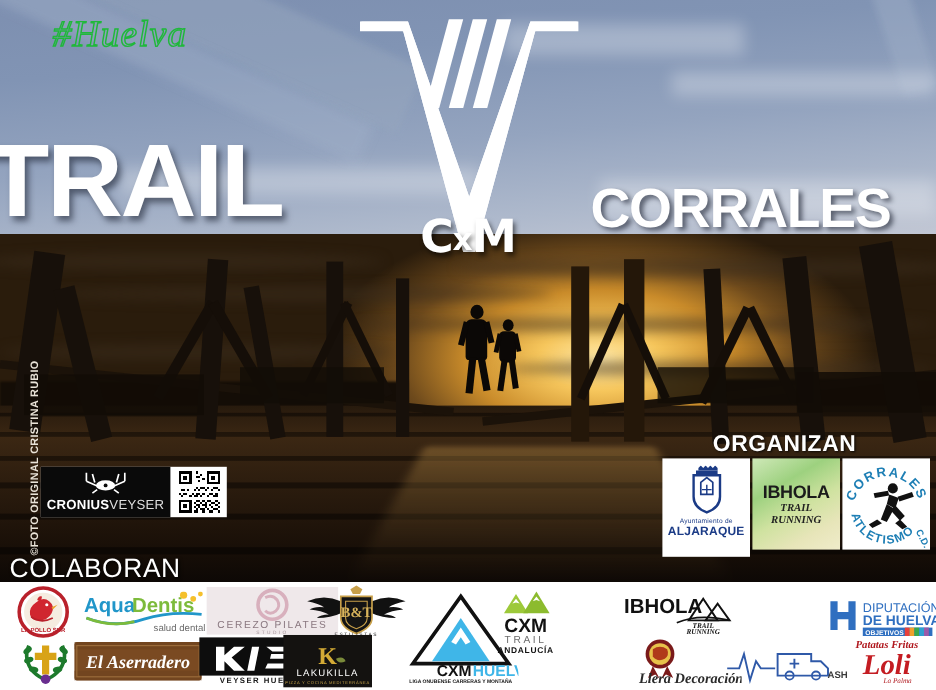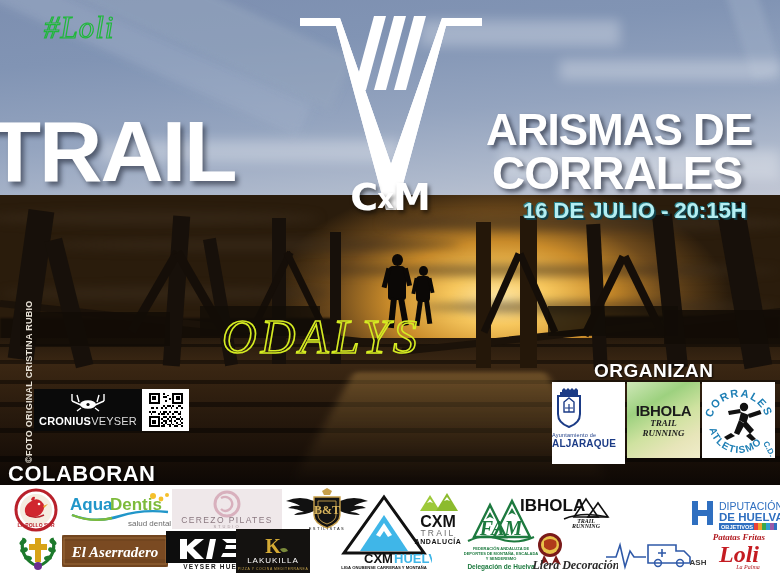--- a/index.html
+++ b/index.html
@@ -145,51 +145,51 @@
   .qr{width:40px;height:38px;margin-left:4px;background:#fff;}
 
   
   .organizan-label{
     position:absolute;left:594px;top:360px;
     font-family:"Liberation Sans",sans-serif;font-weight:700;font-size:19px;
     color:#fff;letter-spacing:.5px;text-shadow:1px 1px 2px rgba(0,0,0,.8);
   }
   .org-row{position:absolute;left:552px;top:382px;display:flex;gap:2px;}
   .org-card{width:73px;height:76px;position:relative;overflow:hidden;}
-  .org-aljaraque{background:#fff;display:flex;flex-direction:column;justify-content:flex-start;padding-top:6px;}
+  .org-aljaraque{background:#fff;display:flex;flex-direction:column;align-items:center;justify-content:flex-start;padding-top:6px;}
   .shield-svg{display:block;}
   .aljq-t1{font-family:"Liberation Sans",sans-serif;font-size:5.5px;color:#1b3b86;margin-top:2px;letter-spacing:.2px;}
   .aljq-t2{font-family:"Liberation Sans",sans-serif;font-size:10px;font-weight:700;color:#1b3b86;letter-spacing:.2px;}
   .org-ibhola{
     background:linear-gradient(150deg,#cfe8b8 0%,#9dd17f 30%,#cfe2a0 55%,#e7e5b9 78%,#f0ecca 100%);
     display:flex;flex-direction:column;align-items:center;justify-content:center;
   }
   .ibh-name{font-family:"Liberation Sans",sans-serif;font-size:15px;font-weight:700;color:#1b1b1b;letter-spacing:-.3px;}
   .ibh-sub{font-family:"Liberation Serif",serif;font-style:italic;font-size:9px;font-weight:700;color:#222;line-height:1.05;text-align:center;}
   .org-corrales{background:#fff;position:relative;}
   .corr-ring{position:absolute;left:50%;top:50%;transform:translate(-50%,-50%);}
 
   
   .colab-band{position:absolute;left:0;top:485px;width:780px;height:90px;background:#fff;}
   .colaboran-label{
     position:absolute;left:8px;top:461px;
-    font-family:"Liberation Sans",sans-serif;font-weight:700;font-size:22px;
+    font-family:"Liberation Sans",sans-serif;font-weight:400;font-size:22px;
     color:#fff;letter-spacing:.5px;text-shadow:1px 1px 3px rgba(0,0,0,.9);
   }
   .logo-grid{position:absolute;left:0;top:487px;width:780px;height:88px;}
   .lg{position:absolute;display:flex;align-items:center;justify-content:center;}
 
   
   .sp-pollo{left:8px;top:1px;width:56px;height:44px;}
   .sp-hermandad{left:12px;top:42px;width:52px;height:44px;}
   .sp-aqua{left:68px;top:6px;width:104px;height:36px;}
   .sp-aserradero{left:60px;top:44px;width:110px;height:40px;}
   .sp-cerezo{left:172px;top:2px;width:110px;height:40px;}
   .sp-kia{left:166px;top:44px;width:104px;height:40px;}
-  .sp-bt{left:284px;top:0px;width:86px;height:44px;}
+  .sp-bt{left:254px;top:0px;width:86px;height:44px;}
   .sp-lakukilla{left:236px;top:42px;width:74px;height:44px;}
   .sp-cxmhuelva{left:336px;top:4px;width:96px;height:80px;}
   .sp-cxmtrail{left:400px;top:2px;width:76px;height:56px;}
   .sp-fam{left:460px;top:2px;width:82px;height:82px;}
   .sp-ibhola2{left:518px;top:4px;width:94px;height:38px;}
   .sp-llera{left:520px;top:44px;width:98px;height:42px;}
   .sp-ragel{left:612px;top:2px;width:90px;height:42px;}
   .sp-ash{left:604px;top:46px;width:102px;height:38px;}
   .sp-diputacion{left:688px;top:8px;width:92px;height:38px;}
   .sp-loli{left:700px;top:42px;width:78px;height:44px;}
@@ -290,26 +290,23 @@
         <polygon points="98,2 110,2 90,76 78,76"></polygon>
         <polygon points="118,2 130,2 110,76 98,76"></polygon>
       </g>
     </svg>
   </div>
   <div class="cxm-mark">
     <span>C</span><span class="x">x</span><span>M</span>
   </div>
 
   <div class="trail-word">TRAIL</div>
-  <div class="marismas">ARISMAS DE</div>
   <div class="corrales">CORRALES</div>
-  <div class="date-line">16 DE JULIO - 20:15H</div>
-
-  <div class="yovoy">#Loli</div>
-  <div class="odalys">ODALYS</div>
+
+  <div class="yovoy">#Huelva</div>
   <div class="photo-credit">©FOTO ORIGINAL CRISTINA RUBIO</div>
 
   <div class="cronius-box">
     <div class="cronius-black">
       <svg class="cronius-crab" width="40" height="20" viewBox="0 0 40 20" aria-hidden="true">
         <g stroke="#ffffff" stroke-width="1.4" fill="none">
           <path d="M4 2 L4 9 M36 2 L36 9 M9 3 L11 10 M31 3 L29 10"></path>
           <path d="M4 9 L13 13 M36 9 L27 13"></path>
           <ellipse cx="20" cy="12.5" rx="8" ry="4.2" fill="#ffffff" stroke="none"></ellipse>
           <circle cx="20" cy="12.5" r="1.6" fill="#0a0a0a" stroke="none"></circle>
@@ -561,34 +558,20 @@
         <path d="M20 22 L30 6 L40 22 Z" fill="#9dc93a"></path>
         <path d="M36 22 L47 4 L58 22 Z" fill="#8cbb2e"></path>
         <path d="M27 14 l3 -4 l3 4 l-3 -1z" fill="#ffffff"></path>
         <path d="M44 12 l3 -4 l3 4 l-3 -1z" fill="#ffffff"></path>
         <text x="38" y="38" text-anchor="middle" font-family="Liberation Sans, sans-serif" font-size="16" font-weight="bold" fill="#111">CXM</text>
         <text x="38" y="47" text-anchor="middle" font-family="Liberation Sans, sans-serif" font-size="8.5" letter-spacing="2.2" fill="#6b6b6b">TRAIL</text>
         <text x="38" y="55" text-anchor="middle" font-family="Liberation Sans, sans-serif" font-size="7" font-weight="bold" letter-spacing=".6" fill="#111">ANDALUCÍA</text>
       </svg>
     </div>
 
-    <div class="lg sp-fam">
-      <svg width="82" height="82" viewBox="0 0 82 82" aria-hidden="true">
-        <path d="M14 48 L30 16 L46 48 Z" fill="none" stroke="#1d7a3f" stroke-width="2.4"></path>
-        <path d="M34 48 L52 12 L70 48 Z" fill="none" stroke="#1d7a3f" stroke-width="2.4"></path>
-        <path d="M26 30 l4 -7 l4 7 l-4 -2z" fill="#1d7a3f"></path>
-        <path d="M48 26 l4 -7 l4 7 l-4 -2z" fill="#1d7a3f"></path>
-        <path d="M8 52 q16 -8 32 -2 q16 6 34 -2" fill="none" stroke="#1d7a3f" stroke-width="2"></path>
-        <text x="41" y="46" text-anchor="middle" font-family="Liberation Serif, serif" font-style="italic" font-size="20" font-weight="bold" fill="#1d7a3f">FAM</text>
-        <text x="41" y="61" text-anchor="middle" font-family="Liberation Sans, sans-serif" font-size="4" font-weight="bold" fill="#1d7a3f">FEDERACIÓN ANDALUZA DE</text>
-        <text x="41" y="66" text-anchor="middle" font-family="Liberation Sans, sans-serif" font-size="4" font-weight="bold" fill="#1d7a3f">DEPORTES DE MONTAÑA, ESCALADA</text>
-        <text x="41" y="71" text-anchor="middle" font-family="Liberation Sans, sans-serif" font-size="4" font-weight="bold" fill="#1d7a3f">Y SENDERISMO</text>
-        <text x="41" y="80" text-anchor="middle" font-family="Liberation Sans, sans-serif" font-size="6.5" font-weight="bold" fill="#1d7a3f">Delegación de Huelva</text>
-      </svg>
-    </div>
 
     <div class="lg sp-ibhola2">
       <svg width="94" height="38" viewBox="0 0 94 38" aria-hidden="true">
         <text x="2" y="20" font-family="Liberation Sans, sans-serif" font-size="17" font-weight="bold" fill="#111">IBHOLA</text>
         <path d="M56 26 L68 8 L80 26 Z" fill="none" stroke="#111" stroke-width="1.6"></path>
         <path d="M70 26 L80 12 L90 26 Z" fill="none" stroke="#111" stroke-width="1.6"></path>
         <path d="M46 28 q18 -8 44 -2" fill="none" stroke="#111" stroke-width="1.4"></path>
         <text x="68" y="32" text-anchor="middle" font-family="Liberation Serif, serif" font-style="italic" font-size="6" font-weight="bold" fill="#111">TRAIL</text>
         <text x="68" y="37" text-anchor="middle" font-family="Liberation Serif, serif" font-style="italic" font-size="6" font-weight="bold" fill="#111">RUNNING</text>
       </svg>

